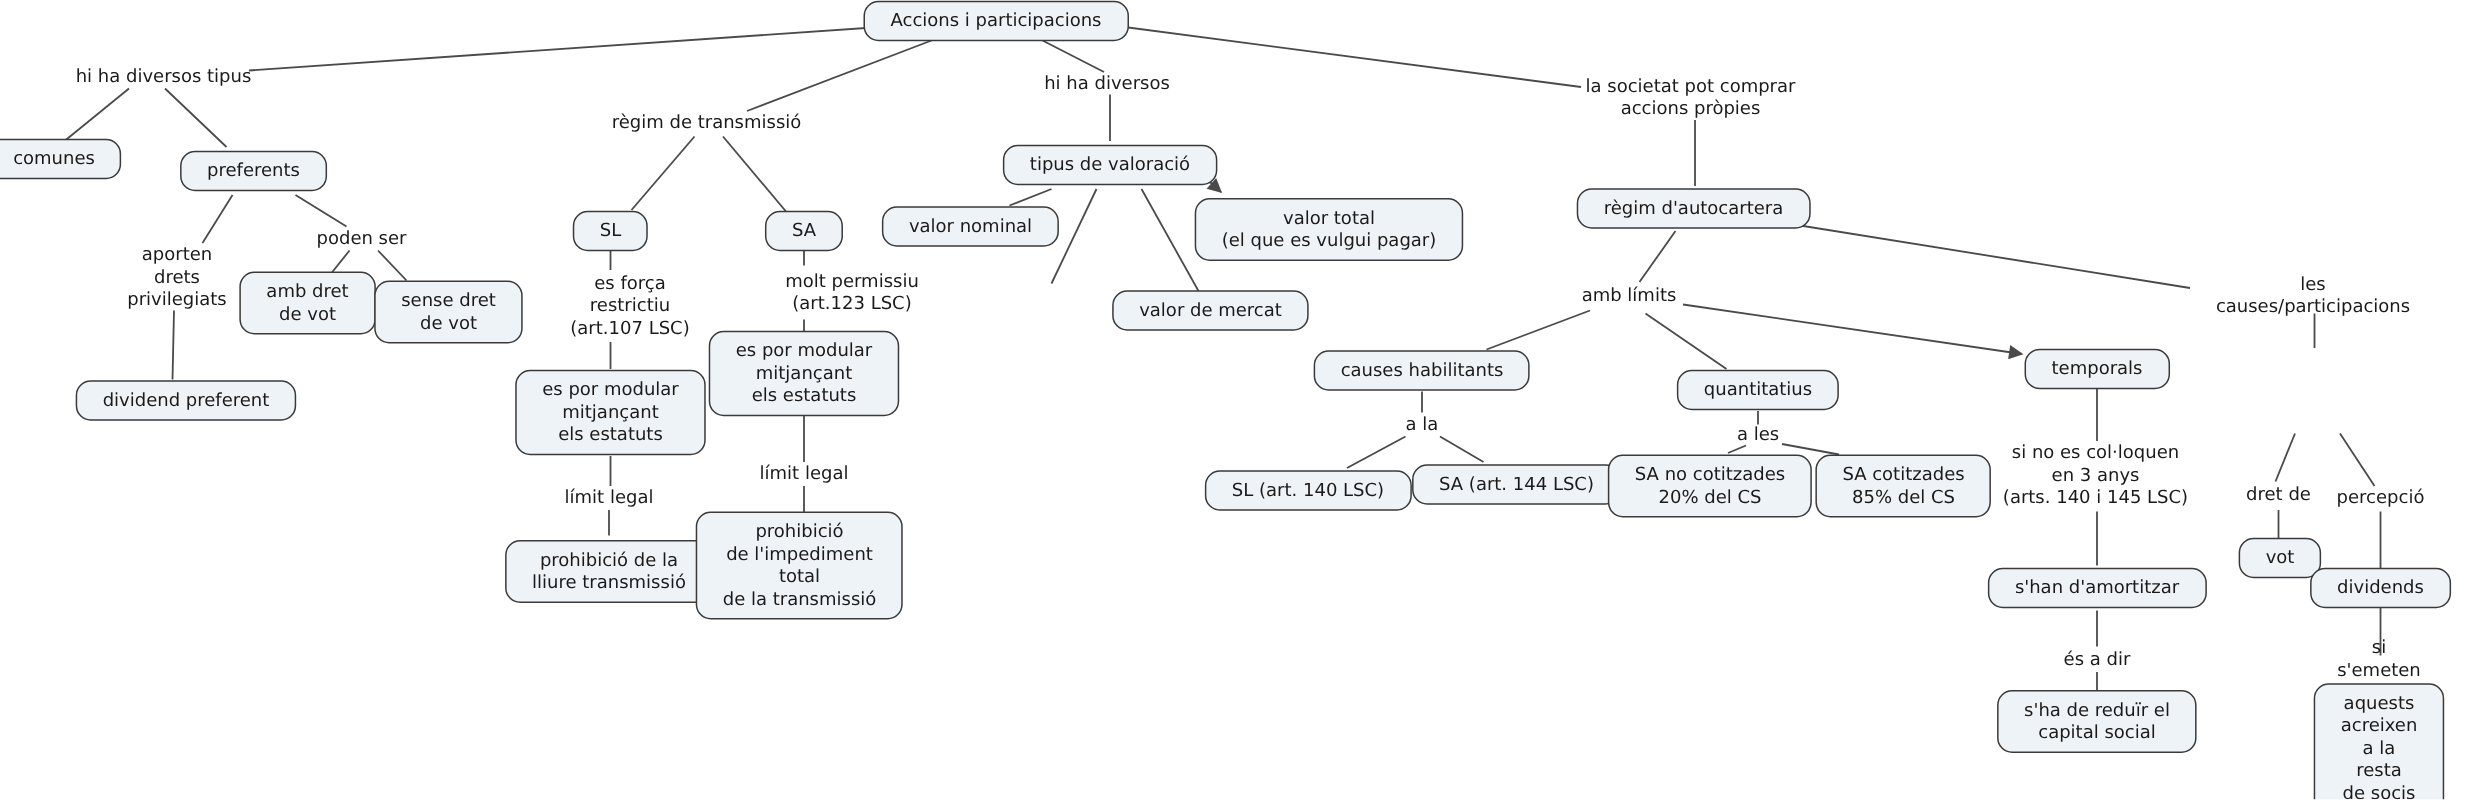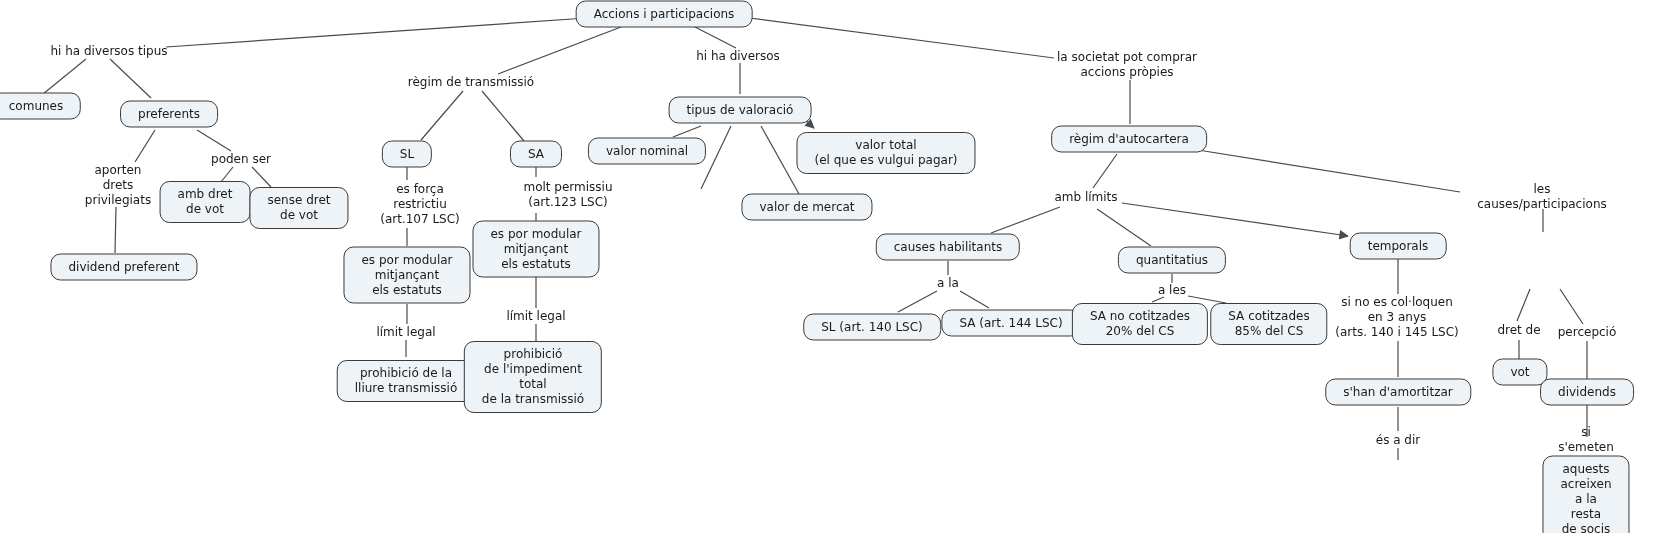--- a/index.html
+++ b/index.html
@@ -152,20 +152,22 @@
   <div class="node box" style="left:1140px;top:324px">SA no cotitzades
 20% del CS</div>
   <div class="node box" style="left:1269px;top:324px">SA cotitzades
 85% del CS</div>
   <div class="node box" style="left:1398px;top:246px">temporals</div>
   <div class="node lbl" style="left:1397px;top:317px">si no es col·loquen
 en 3 anys
 (arts. 140 i 145 LSC)</div>
   <div class="node box" style="left:1398px;top:392px">s'han d'amortitzar</div>
   <div class="node lbl" style="left:1398px;top:440px">és a dir</div>
+  <div class="node box" style="left:1398px;top:481px">s'ha de reduïr el
+capital social</div>
 
   <div class="node lbl" style="left:1542px;top:197px">les causes/participacions</div>
   <div class="node lbl" style="left:1519px;top:330px">dret de</div>
   <div class="node lbl" style="left:1587px;top:332px">percepció</div>
   <div class="node box" style="left:1520px;top:372px">vot</div>
   <div class="node box" style="left:1587px;top:392px">dividends</div>
   <div class="node lbl" style="left:1586px;top:447px">si s'emeten dividends</div>
   <div class="node box" style="left:1586px;top:499px">aquests acreixen
 a la resta
 de socis</div>

